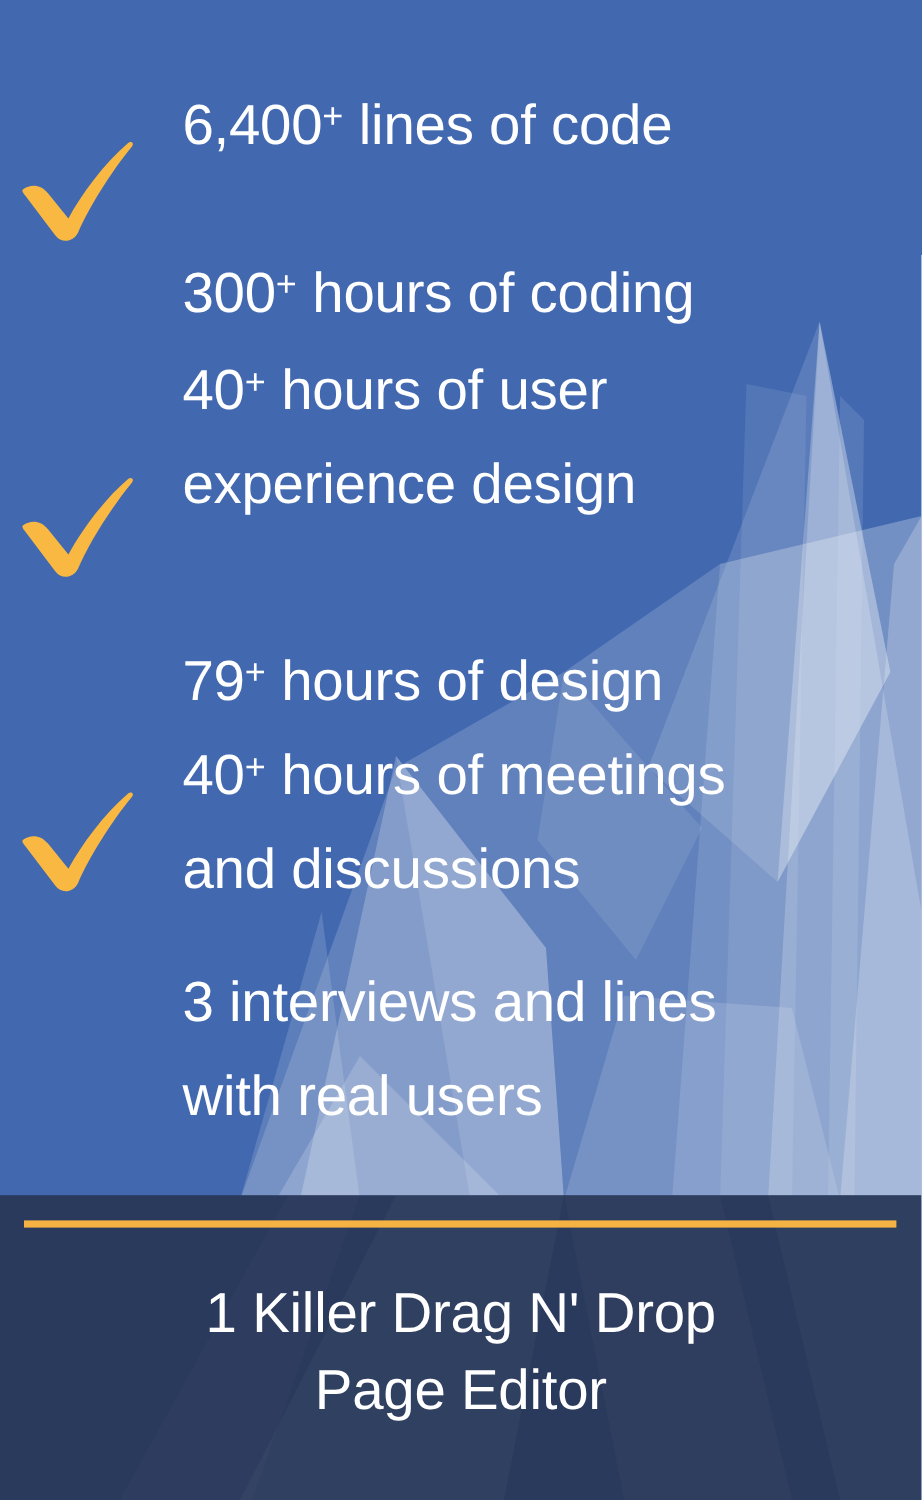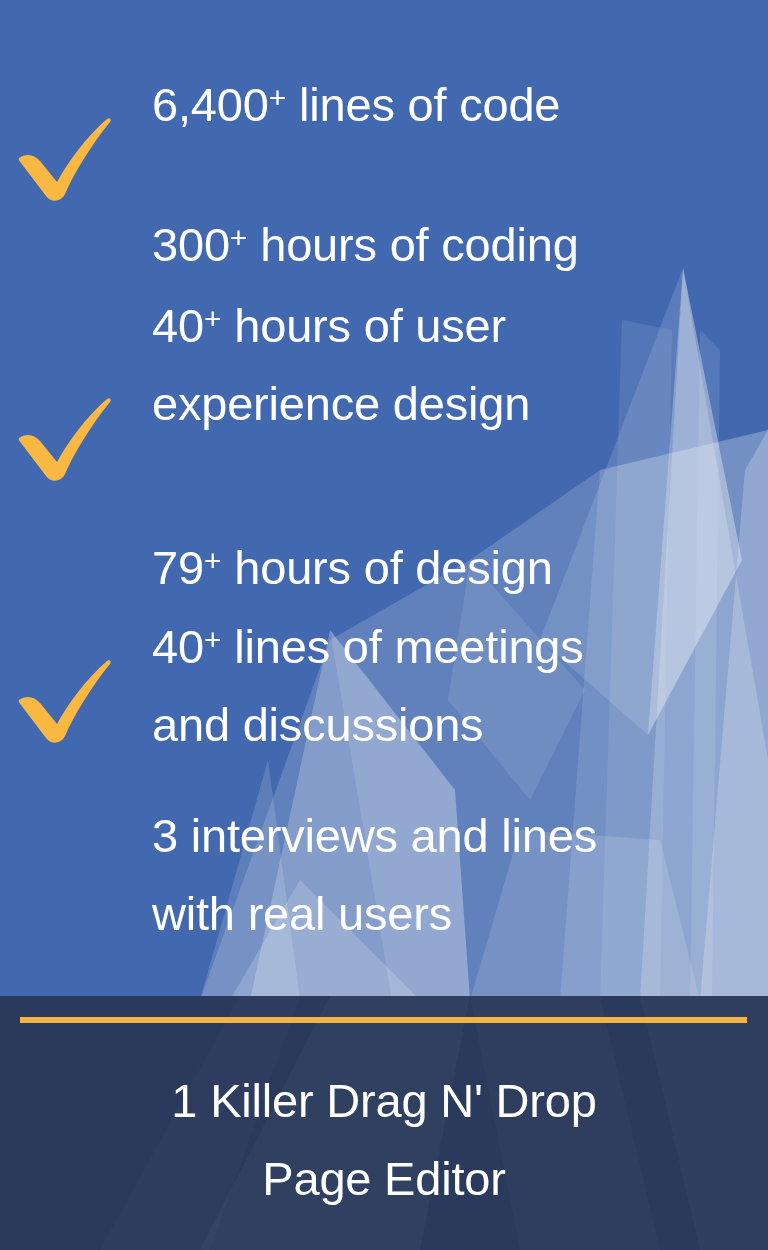--- a/index.html
+++ b/index.html
@@ -112,21 +112,21 @@
   .footer-title {
     position: absolute;
     left: 0;
     top: 66px;
     width: 768px;
     z-index: 1;
     text-align: center;
     color: #ffffff;
     font-weight: 300;
     font-size: 47px;
-    line-height: 78px;
+    line-height: 64px;
     letter-spacing: -0.2px;
     white-space: pre-line;
   }
 </style>
 </head>
 <body>
 
 <div class="poster">
 
   <svg class="mountains" viewBox="0 0 768 1250" preserveAspectRatio="none" aria-hidden="true">
@@ -208,21 +208,21 @@
         </svg>
       </span>
       <span class="check-text">
         <span>79</span><span class="plus">+</span><span> hours of design</span>
       </span>
     </li>
 
     <li class="check-row r5">
 
       <span class="check-text">
-        <span>40</span><span class="plus">+</span><span> lines of meetings
+        <span>40</span><span class="plus">+</span><span> hours of meetings
 and discussions</span>
       </span>
     </li>
 
     <li class="check-row r6">
 
       <span class="check-text">
         <span>3</span><span class="plus"></span><span> interviews and lines
 with real users</span>
       </span>

